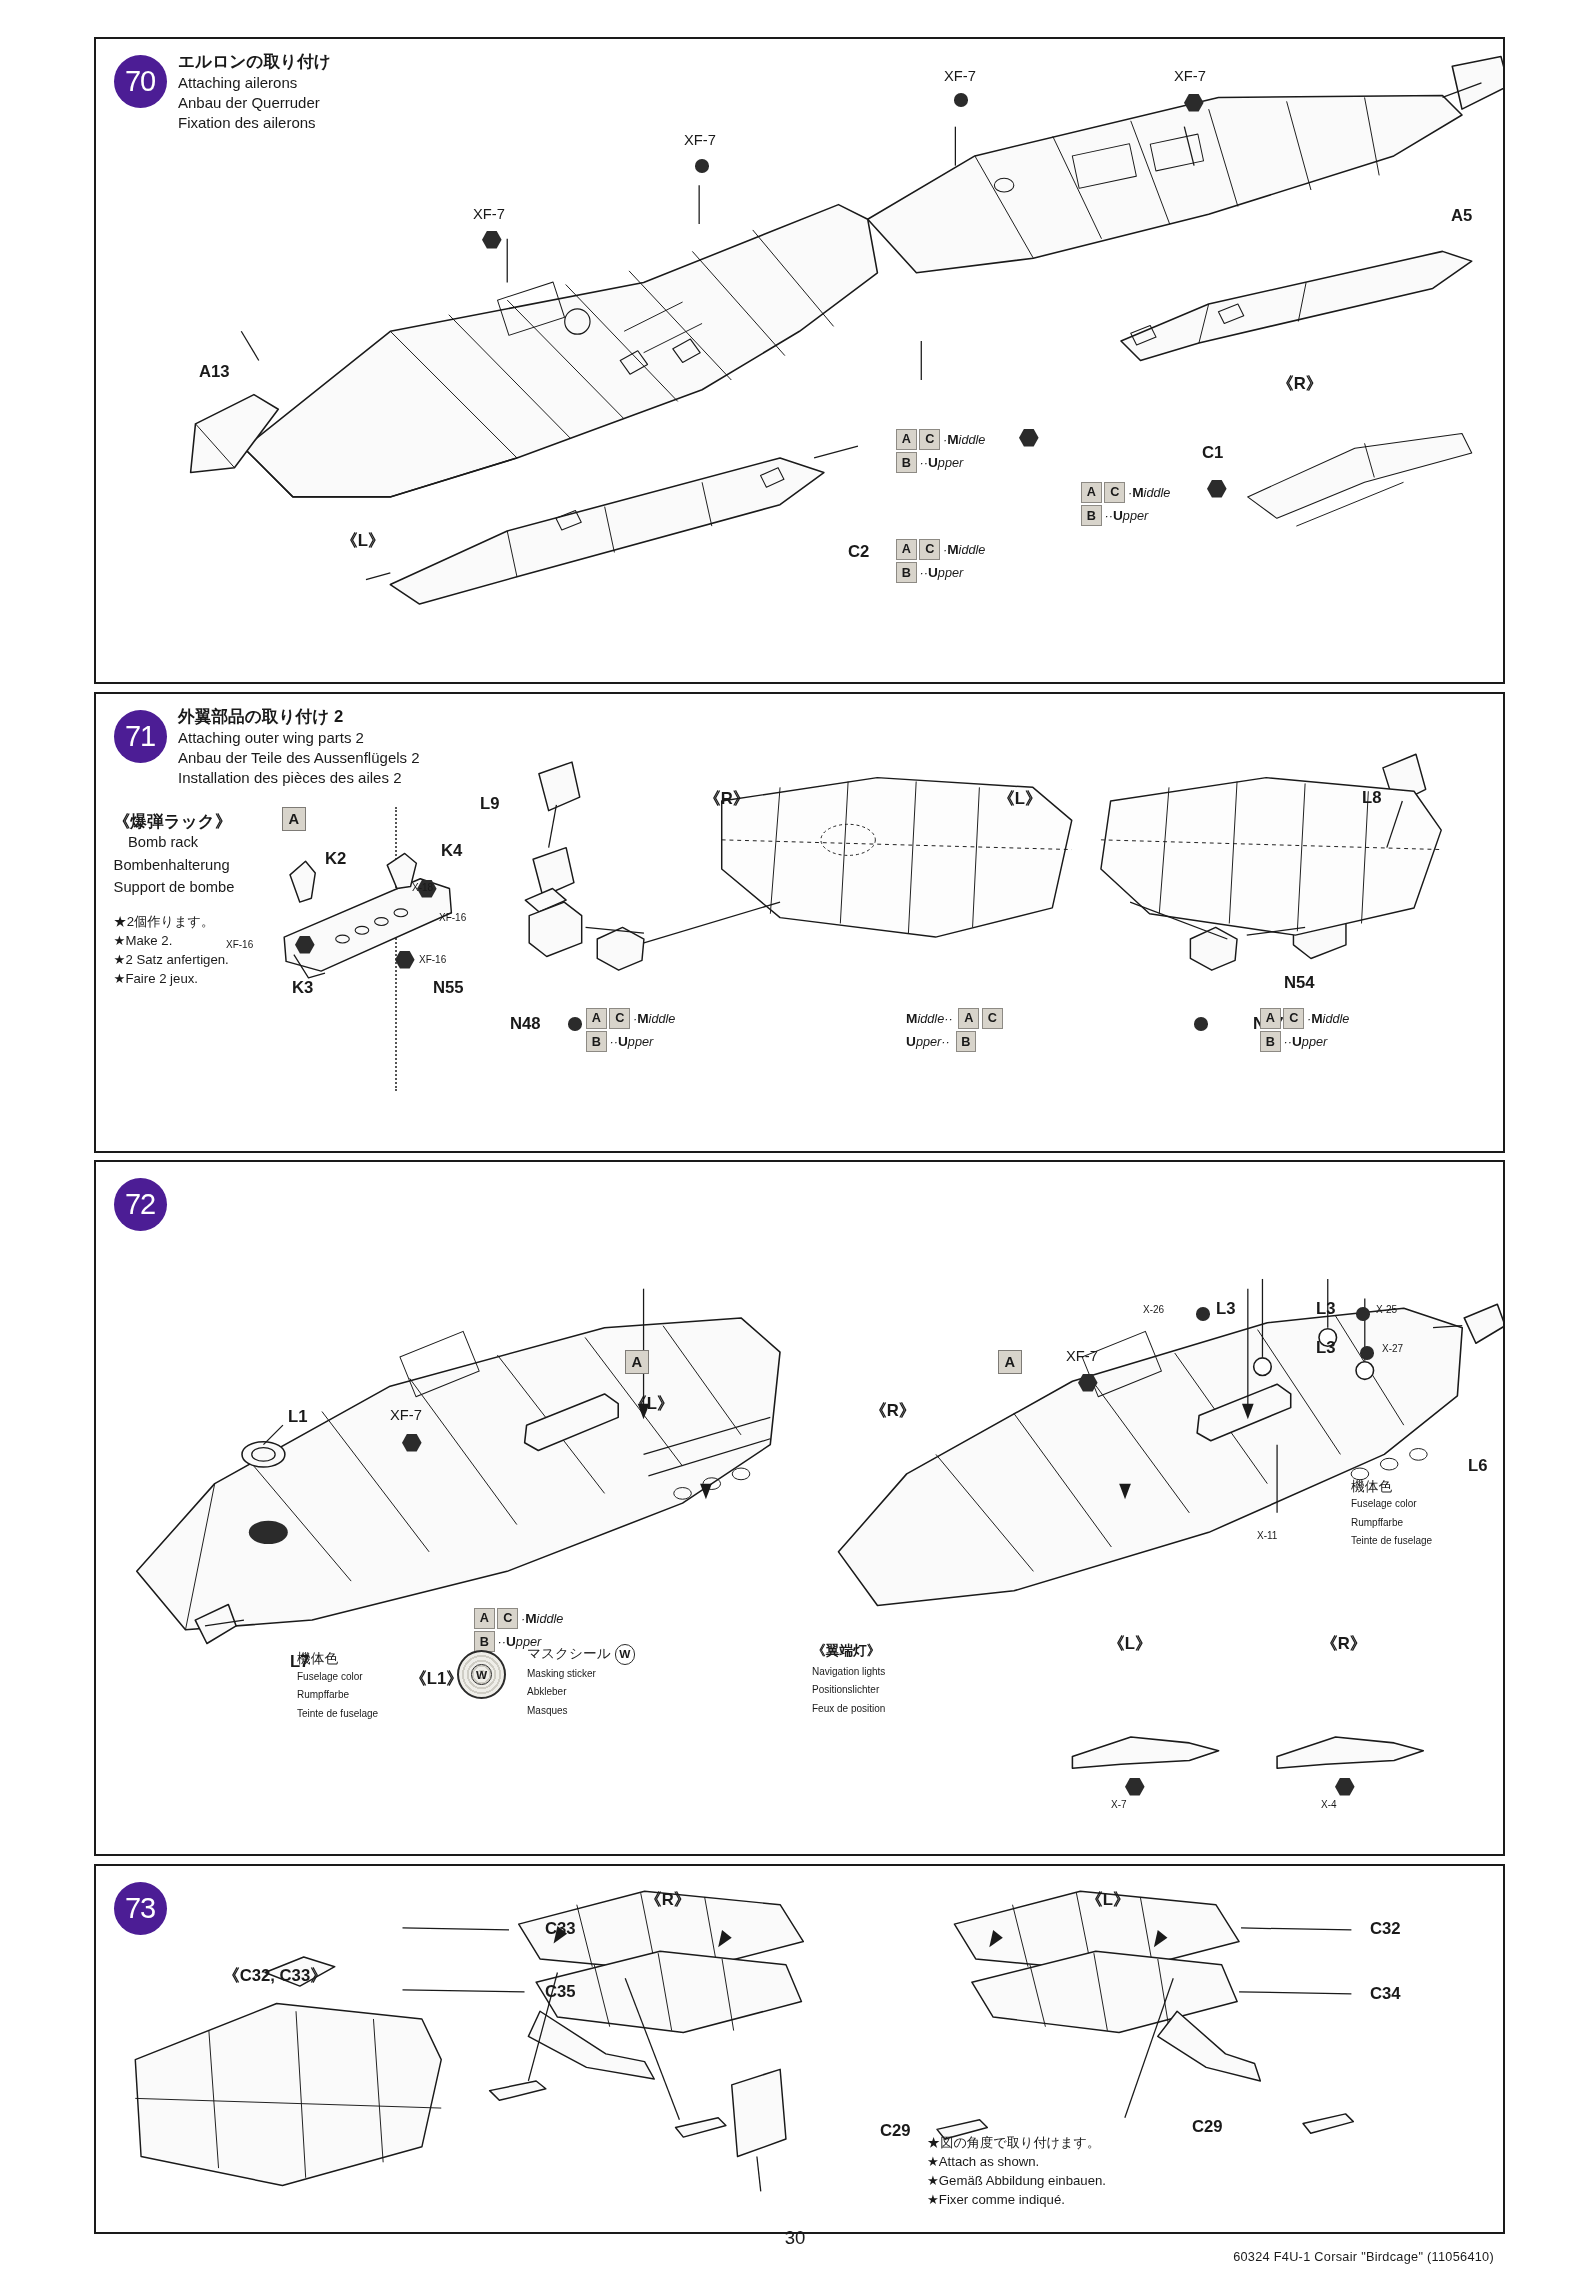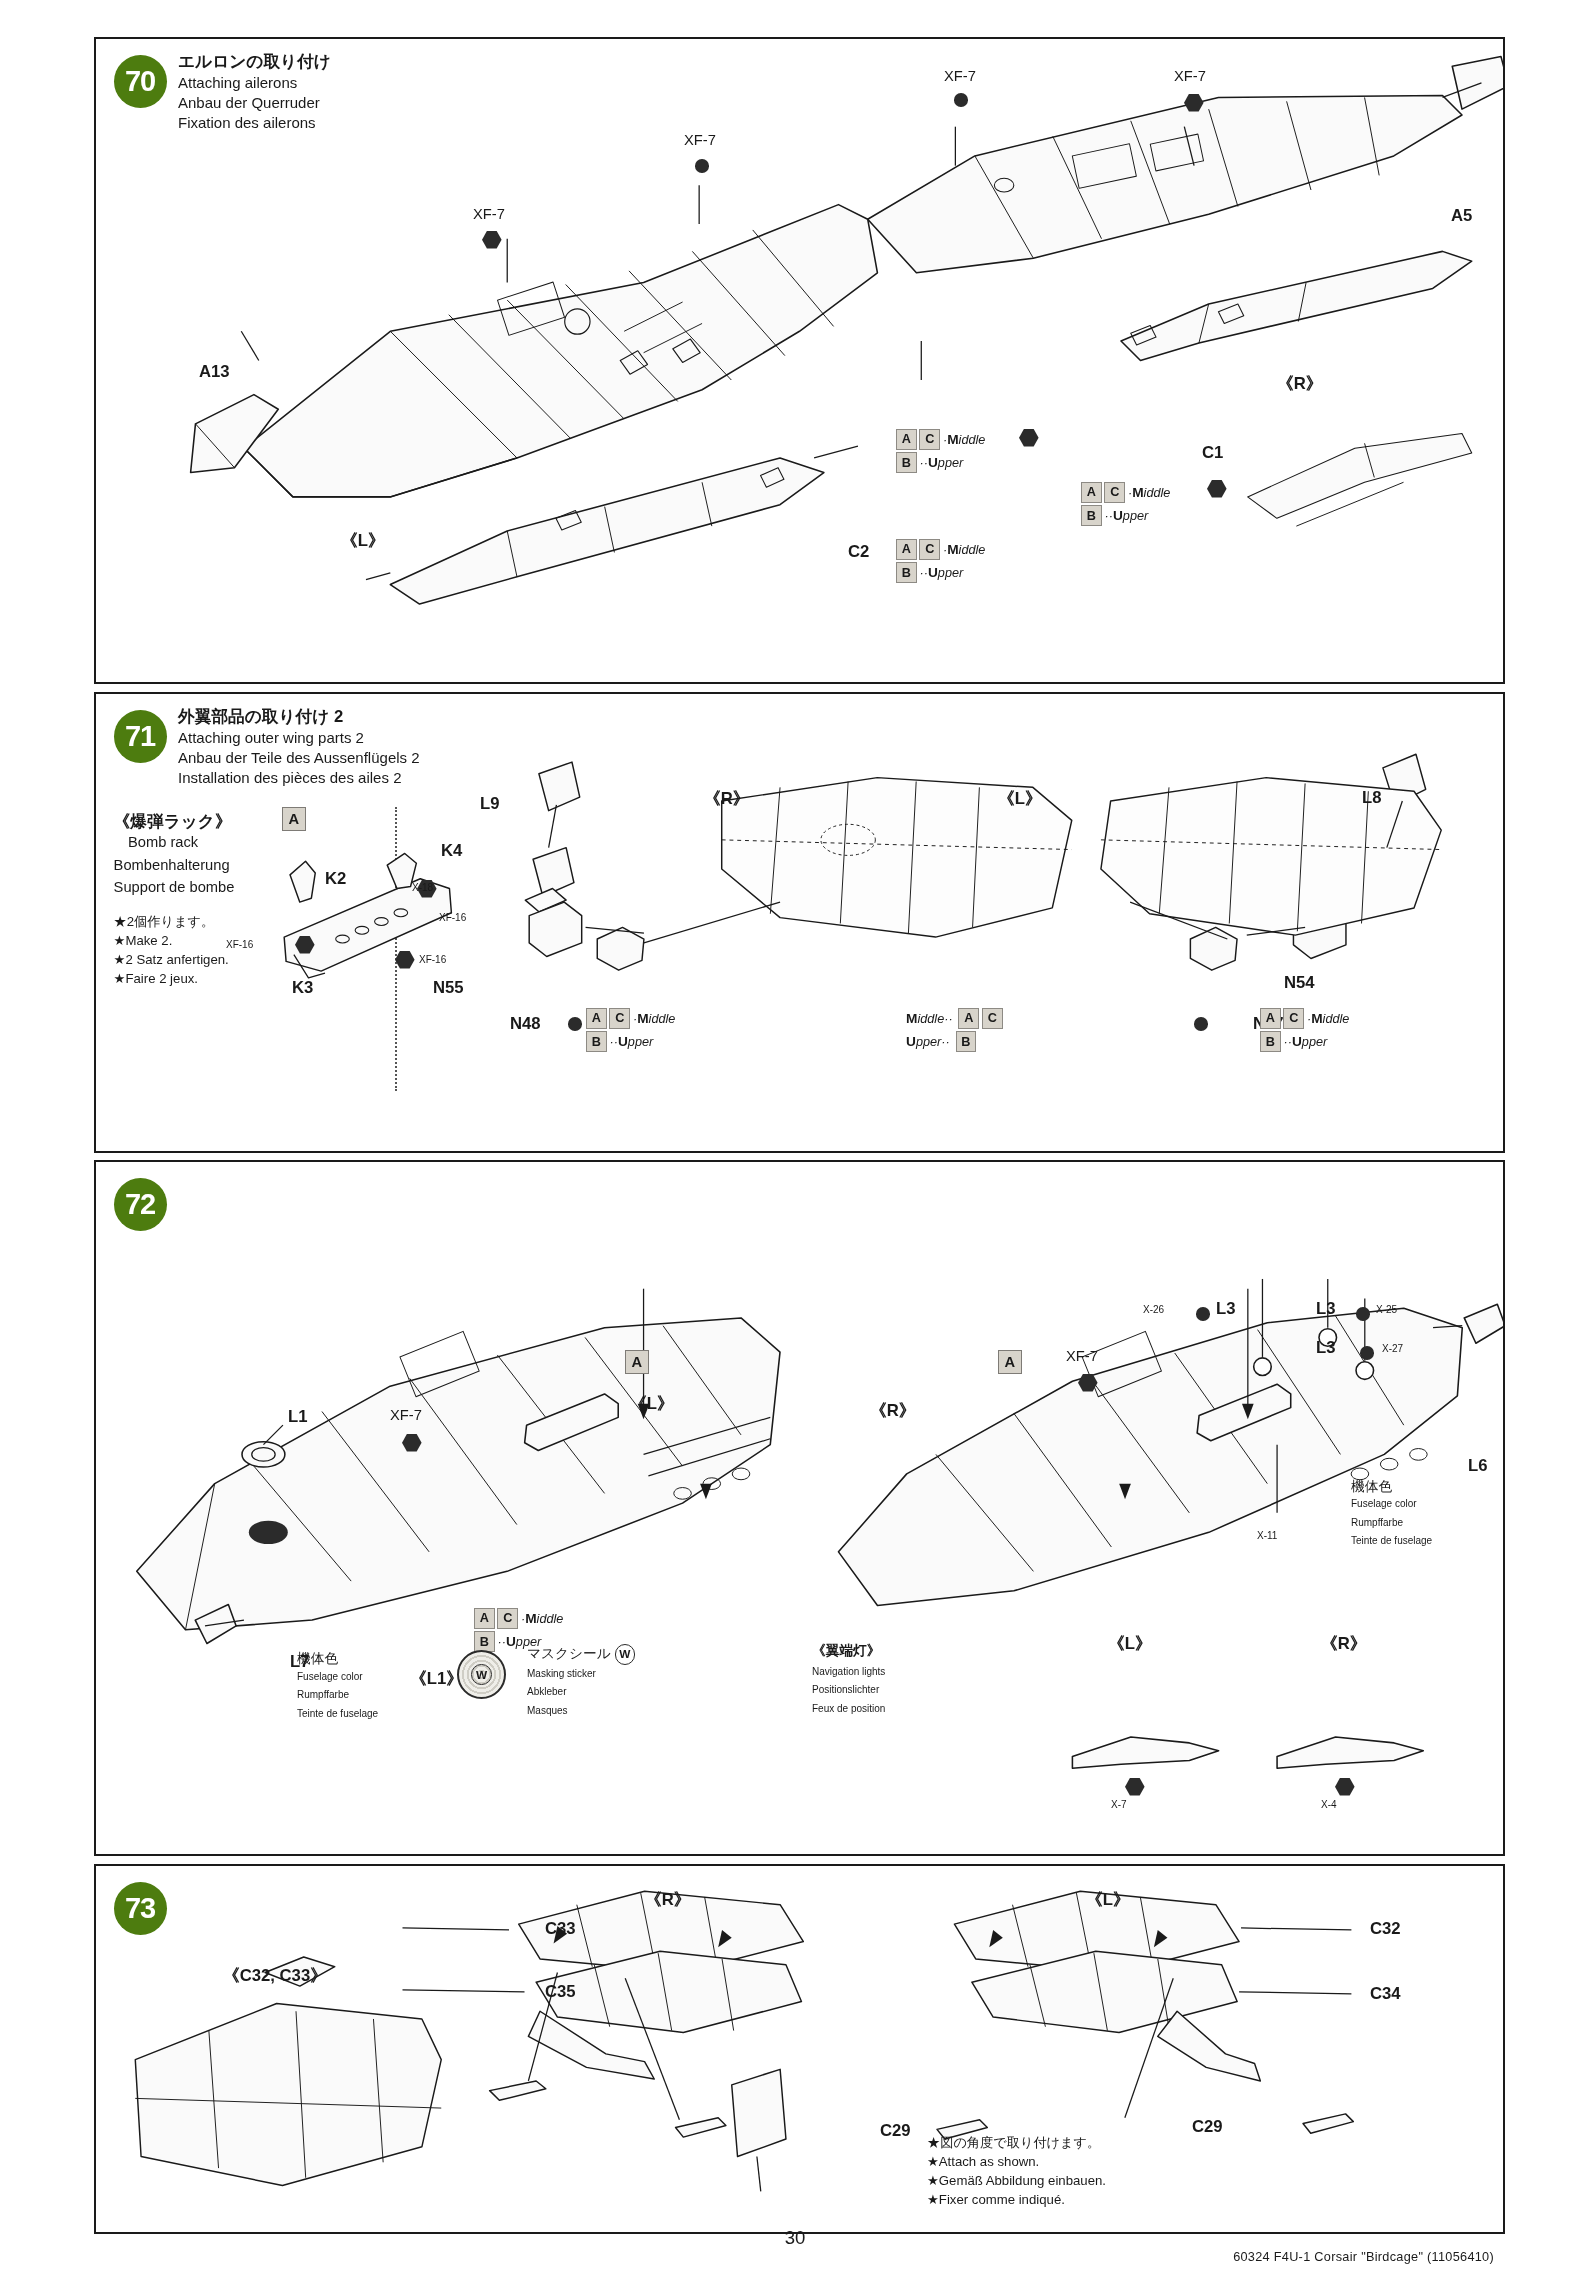--- a/index.html
+++ b/index.html
@@ -30,24 +30,24 @@
   }
   #panel-70 { left: 94px;  top: 37px;   width: 1411px; height: 647px; }
   #panel-71 { left: 94px;  top: 692px;  width: 1411px; height: 461px; }
   #panel-72 { left: 94px;  top: 1160px; width: 1411px; height: 696px; }
   #panel-73 { left: 94px;  top: 1864px; width: 1411px; height: 370px; }
 
   .step-no {
     position: absolute;
     width: 53px; height: 53px;
     border-radius: 50%;
-    background: #4d7c0f;
+    background: #4c1d95;
     color: #fff;
     font-size: 29px;
-    font-weight: bold;
+    font-weight: normal;
     display: flex;
     align-items: center;
     justify-content: center;
     left: 17.6px; top: 15.7px;
     letter-spacing: -1px;
   }
   .step-title {
     position: absolute;
     left: 82px; top: 11.8px;
     line-height: 1.34;
@@ -363,21 +363,21 @@
       <g stroke="#1a1a1a" stroke-width="1.3" fill="none">
         <path d="M470 114 L462 158"></path>
         <path d="M1340 110 L1324 158"></path>
         <path d="M500 240 L560 246"></path>
         <path d="M1240 240 L1180 248"></path>
         <path d="M700 214 L560 256"></path>
         <path d="M1060 214 L1160 252"></path>
       </g>
     </svg>
 
-    <div class="lbl b" style="left:229px; top:155px;margin-top:20px;">K2</div>
+    <div class="lbl b" style="left:229px; top:155px;">K2</div>
     <div class="lbl b" style="left:345px; top:147px;">K4</div>
     <div class="lbl b" style="left:196px; top:284px;">K3</div>
     <div class="lbl sm" style="left:130px; top:245px;">XF-16</div>
     <div class="hexmark" style="left:199px; top:242px;"></div>
     <div class="lbl sm" style="left:343px; top:218px;">XF-16</div>
     <div class="hexmark" style="left:321px; top:186px;"></div>
     <div class="lbl sm" style="left:323px; top:260px;">XF-16</div>
     <div class="hexmark" style="left:299px; top:257px;"></div>
 
     <div class="lbl b" style="left:384px; top:100px;">L9</div>

